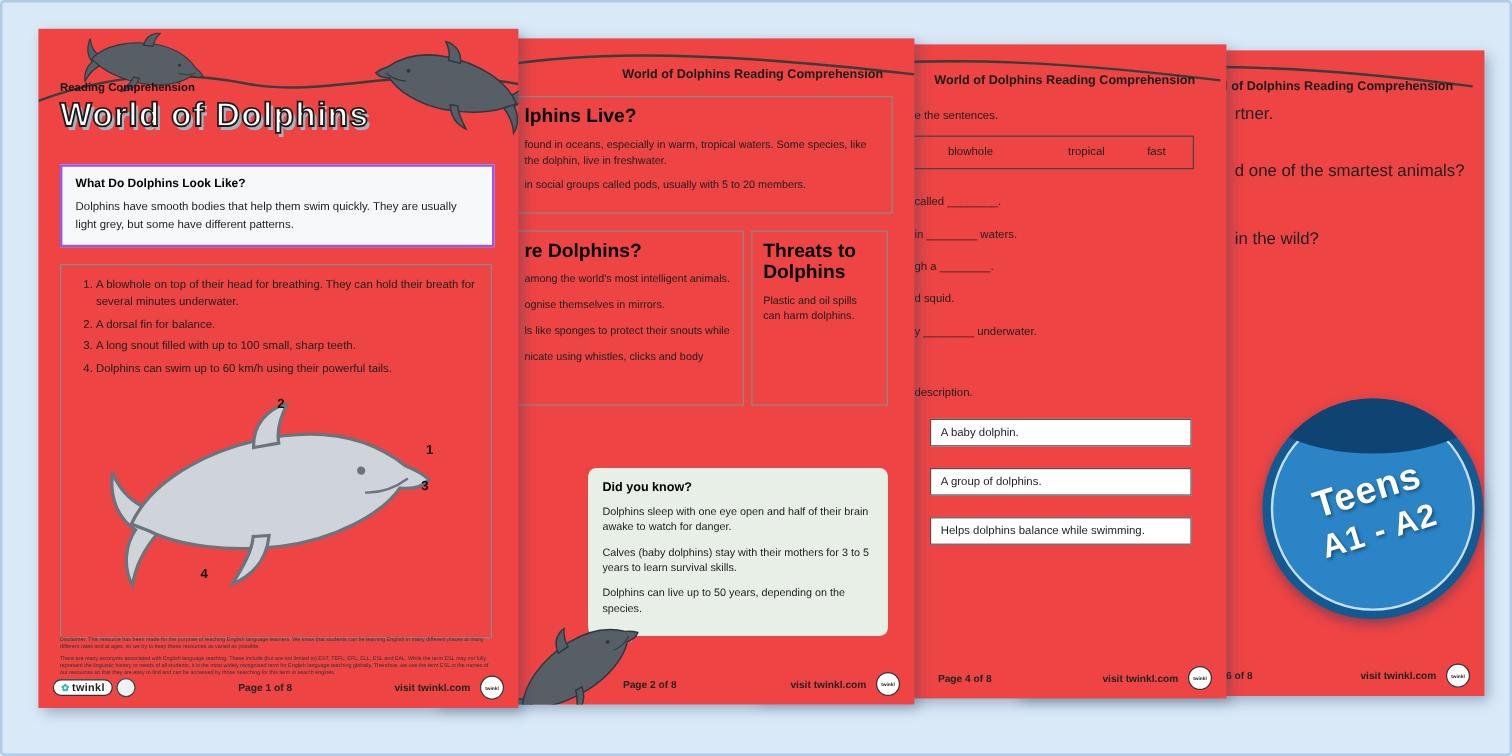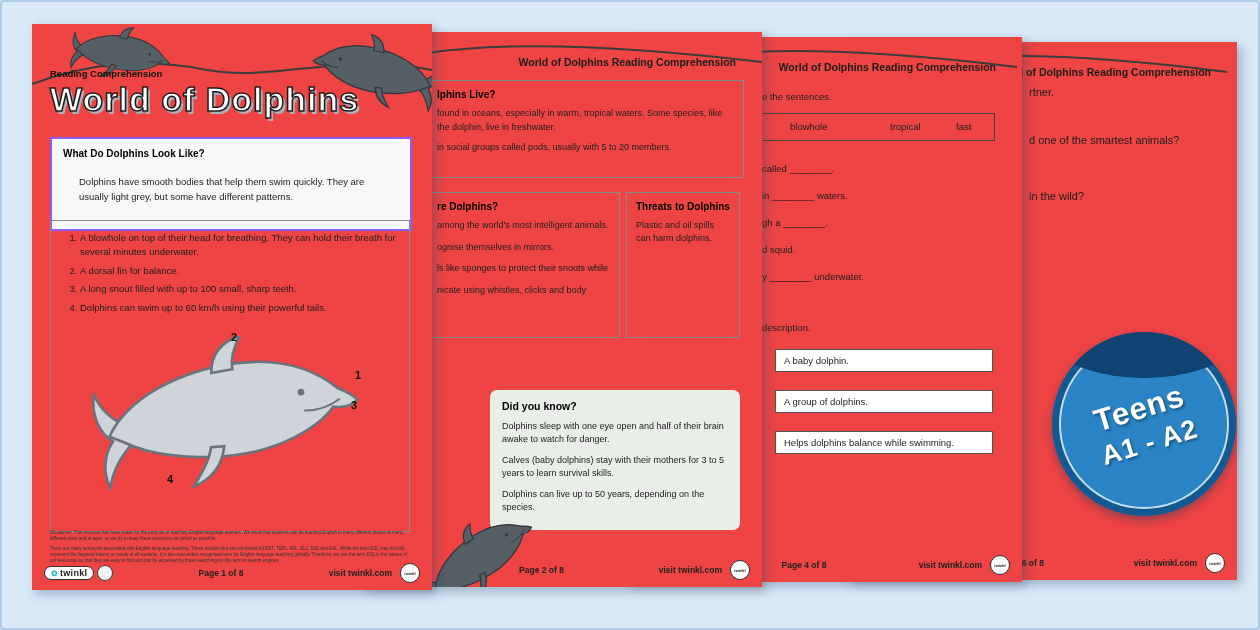--- a/index.html
+++ b/index.html
@@ -13,27 +13,27 @@
 
   .wave{position:absolute;top:0;left:0;width:100%;height:90px;pointer-events:none;}
   .wave path{stroke:#3c3c3c;stroke-width:2;fill:none;}
 
   .dolphin{position:absolute;}
   .dolphin-dark{--body:#565e66;--line:#30373d;}
   .dolphin-light{--body:#ced4da;--line:#6b737c;}
 
   
   .p1-label{position:absolute;left:18px;top:44px;font-size:9.5px;font-weight:700;color:#111;}
-  .p1-title{position:absolute;left:18px;top:56px;font-size:34px;font-weight:900;color:#fff;
+  .p1-title{position:absolute;left:18px;top:56px;font-size:28px;font-weight:900;color:#fff;
             letter-spacing:1px;-webkit-text-stroke:1.5px #1b1b1b;
             text-shadow:2.5px 3px 0 #a9b1ba;}
   .p1-box1{position:absolute;left:18px;top:113px;width:336px;border:2px solid #8b5cf6;
            padding:9px 11px;background:#f6f8fa;}
   .p1-box1 h3{margin:0 0 7px 0;font-size:10px;}
-  .p1-box1 p{margin:16px;font-size:9.5px;line-height:1.55;color:#1d1d1d;}
+  .p1-box1 p{margin:0;font-size:9.5px;line-height:1.55;color:#1d1d1d;}
   .p1-box2{position:absolute;left:18px;top:196px;width:334px;height:300px;border:1px solid #8a8a8a;
            padding:10px 12px 0 12px;}
   .p1-box2 ol{margin:0;padding-left:17px;font-size:9.5px;line-height:1.45;color:#1d1d1d;}
   .p1-box2 li{margin-bottom:5px;}
   .p1-diagram{position:relative;margin-top:6px;height:180px;}
   .p1-diagram .num{position:absolute;font-size:11px;font-weight:800;color:#111;}
   .disclaimer{position:absolute;left:18px;top:506px;width:360px;font-size:4.5px;
               line-height:1.4;color:#333;}
   .disclaimer p{margin:0 0 3px 0;}
 
@@ -50,21 +50,21 @@
   .visit{font-weight:700;}
   .stamp{width:18px;height:18px;border:1.5px solid #333;border-radius:50%;background:#fff;
          display:flex;align-items:center;justify-content:center;font-size:4px;font-weight:800;}
 
   
   .doc-header{position:absolute;top:24px;right:26px;font-size:10.5px;font-weight:700;color:#1c1c1c;}
 
   
   .p2-live{position:absolute;left:-6px;top:48px;width:388px;height:98px;border:1px solid #8a8a8a;
            padding:8px 10px 8px 80px;box-sizing:border-box;}
-  .p2-live h4,.p2-smart h4,.p2-threats h4{margin:0 0 7px 0;font-size:10px;}
+  .p2-live h4,.p2-smart h4,.p2-threats h4{margin:0 0 7px 0;font-size:16px;}
   .p2-live p{margin:0 0 7px 0;font-size:9px;line-height:1.5;color:#1d1d1d;}
   .p2-smart{position:absolute;left:-6px;top:160px;width:264px;height:146px;border:1px solid #8a8a8a;
             padding:8px 8px 8px 80px;box-sizing:border-box;}
   .p2-smart p{margin:0 0 9px 0;font-size:9px;line-height:1.4;color:#1d1d1d;}
   .p2-threats{position:absolute;left:264px;top:160px;width:114px;height:146px;border:1px solid #8a8a8a;
               padding:8px 9px;box-sizing:border-box;}
   .p2-threats p{margin:0 0 9px 0;font-size:9px;line-height:1.45;color:#1d1d1d;}
   .dyk{position:absolute;left:128px;top:358px;width:250px;height:140px;background:#e8efe7;
        border-radius:7px;padding:10px 12px;box-sizing:border-box;}
   .dyk::after{content:"";position:absolute;left:28px;bottom:-13px;border:8px solid transparent;
@@ -76,21 +76,21 @@
   .p3-instruction{position:absolute;font-size:9.5px;color:#1d1d1d;}
   .p3-bank{position:absolute;left:-6px;top:76px;width:372px;height:26px;border:1px solid #444;}
   .p3-bank span{position:absolute;top:7px;font-size:9.5px;color:#1d1d1d;}
   .p3-sentences{position:absolute;left:135px;top:125px;font-size:9.5px;color:#1d1d1d;}
   .p3-sentences p{margin:0 0 13px 0;line-height:14px;}
   .p3-match{position:absolute;left:148px;top:312px;width:218px;}
   .p3-match .mbox{border:1px solid #555;padding:5px 8px;font-size:9.5px;color:#1d1d1d;
                   margin-bottom:18px;background:#fff;}
 
   
-  .p4-frag{position:absolute;left:182px;font-size:11px;color:#1d1d1d;}
+  .p4-frag{position:absolute;left:182px;font-size:14px;color:#1d1d1d;}
 
   
   #badge{position:absolute;left:1050px;top:330px;width:184px;height:184px;z-index:50;}
   .badge-outer{position:absolute;inset:0;border-radius:50%;background:#135a92;overflow:hidden;
                box-shadow:0 4px 10px rgba(25,55,90,.45);}
   .badge-inner{position:absolute;inset:7px;border-radius:50%;background:#2b84c6;
                border:2px solid #c7ddf0;box-sizing:border-box;}
   .badge-cap{position:absolute;left:-18px;top:-72px;width:220px;height:118px;border-radius:50%;
              background:#0e4372;}
   .badge-text{position:absolute;inset:0;display:flex;flex-direction:column;align-items:center;

